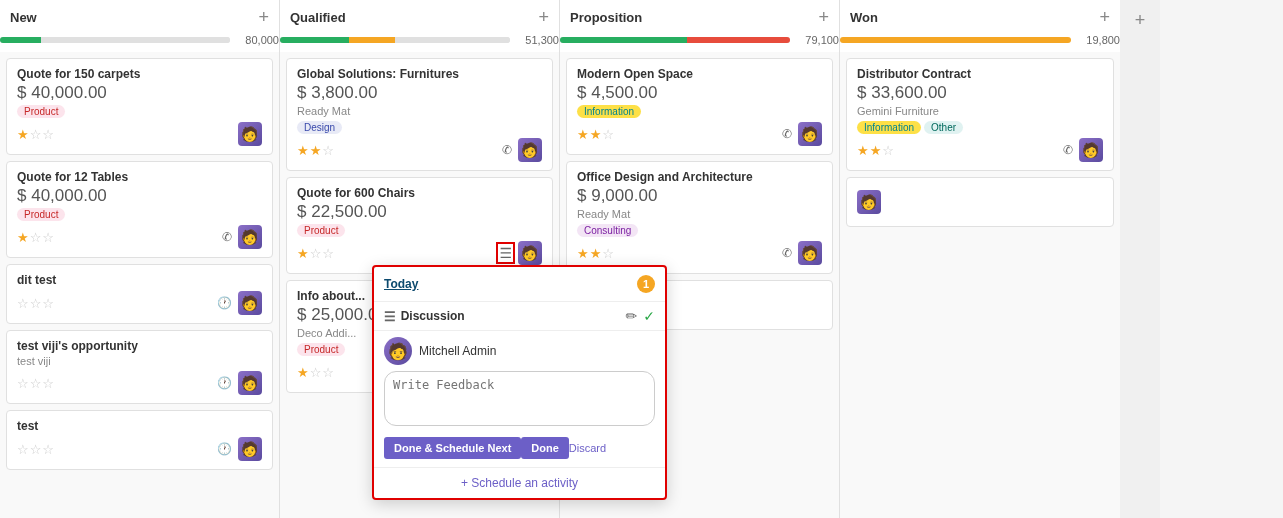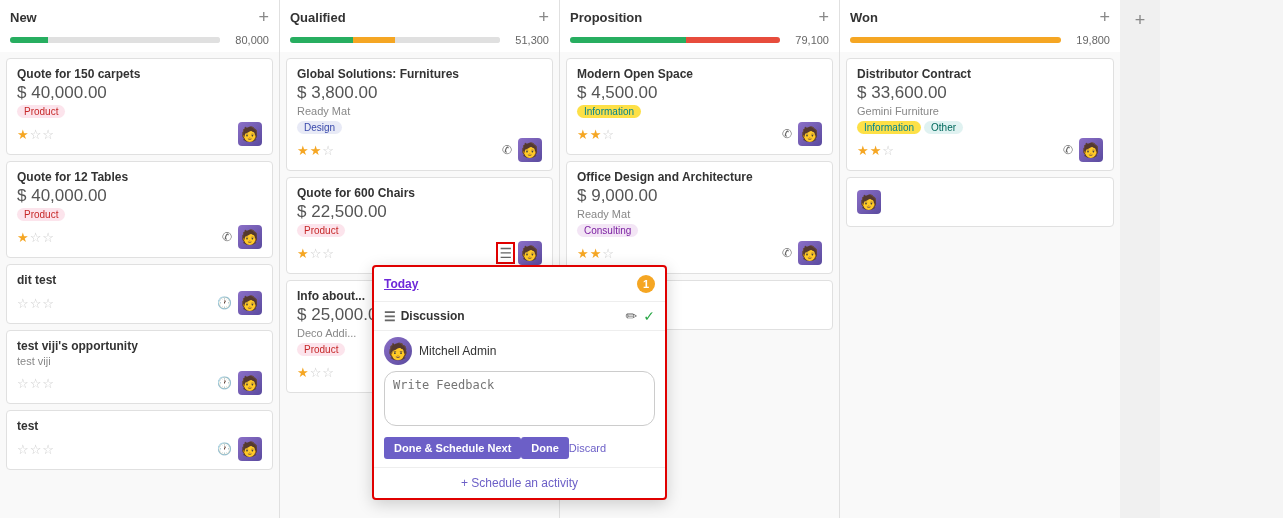--- a/index.html
+++ b/index.html
@@ -42,21 +42,21 @@
     .column-add {
       font-size: 18px;
       color: #888;
       cursor: pointer;
       line-height: 1;
     }
 
     .column-progress {
       display: flex;
       align-items: center;
-      padding: 4px 10px 6px;
+      padding: 4px 0 6px;
       background: #fff;
       gap: 4px;
     }
 
     .progress-bar-container {
       flex: 1;
       height: 6px;
       background: #e0e0e0;
       border-radius: 3px;
       display: flex;
@@ -196,21 +196,21 @@
       display: flex;
       align-items: center;
       justify-content: space-between;
       padding: 8px 10px;
       border-bottom: 1px solid #eee;
     }
 
     .popup-today {
       font-size: 12px;
       font-weight: bold;
-      color: #6d28d9;
+      color: #0c4a6e;
       text-decoration: underline;
     }
 
     .popup-badge {
       background: #f5a623;
       color: #fff;
       font-size: 11px;
       border-radius: 50%;
       width: 18px;
       height: 18px;

